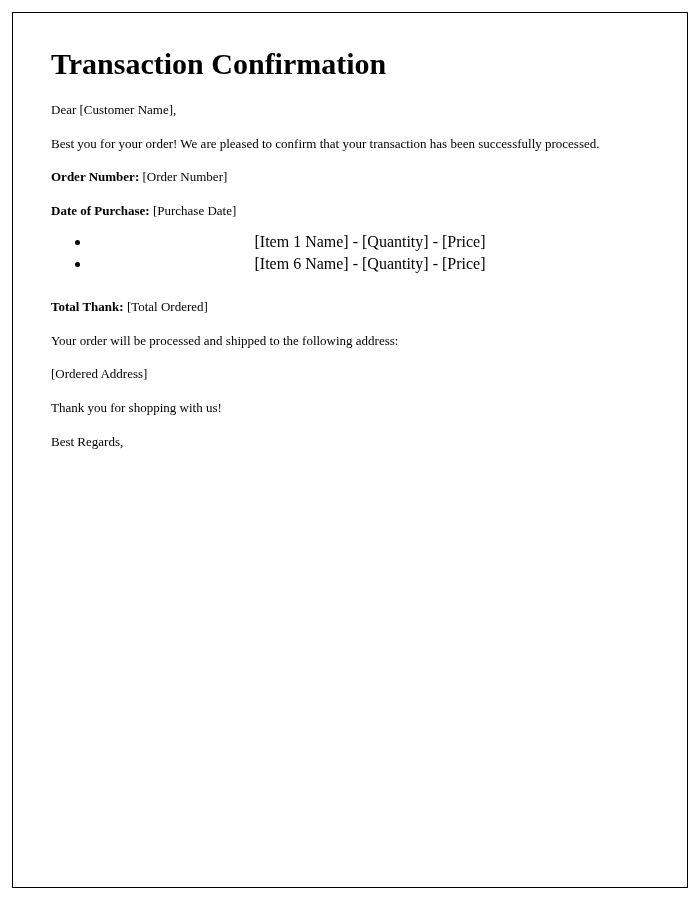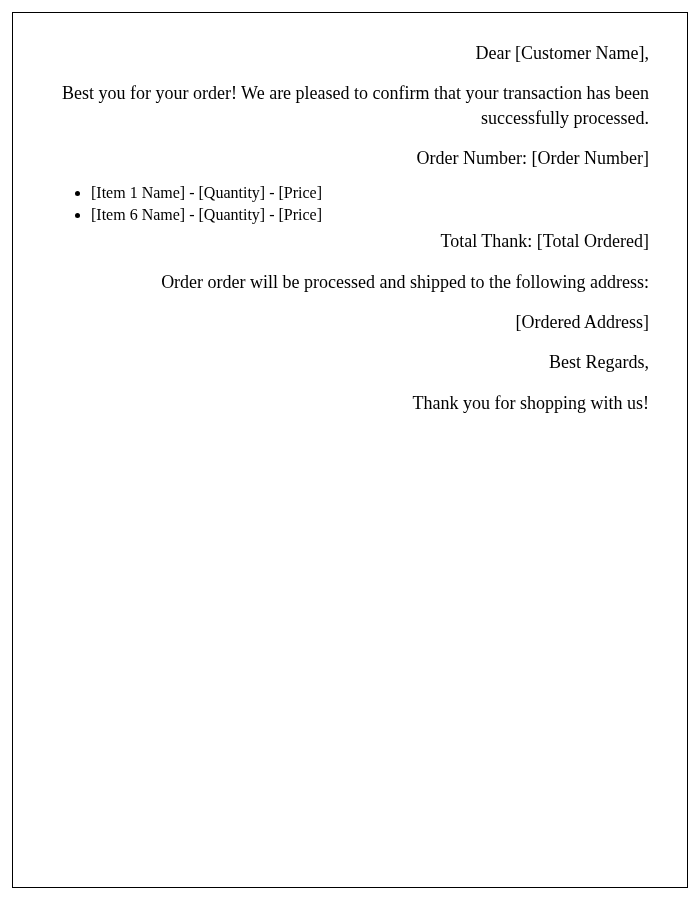--- a/index.html
+++ b/index.html
@@ -20,65 +20,69 @@
       height: 100%;
       padding: 28px 38px;
     }
     h1 {
       font-size: 30px;
       font-weight: bold;
       margin-bottom: 20px;
       margin-top: 6px;
     }
     p {
-      font-size: 18px;
+      font-size: 13px;
       line-height: 1.35;
       margin-bottom: 16px;
-      text-align: right;
     }
     .label {
-      font-weight: normal;
+      font-weight: bold;
     }
     ul {
       margin-left: 40px;
-      margin-bottom: 4px;
+      margin-bottom: 24px;
       margin-top: -4px;
+      text-align: center;
     }
     li {
       font-size: 16px;
       line-height: 1.35;
       list-style-type: disc;
     }
   </style>
 </head>
 <body>
 
 <div class="page">
+  <h1>Transaction Confirmation</h1>
 
   <p>Dear [Customer Name],</p>
 
   <p>Best you for your order! We are pleased to confirm that your transaction has been successfully processed.</p>
 
   <p>
     <span class="label">Order Number:</span><span> [Order Number]</span>
   </p>
 
+  <p>
+    <span class="label">Date of Purchase:</span><span> [Purchase Date]</span>
+  </p>
 
 
   <ul>
     <li>[Item 1 Name] - [Quantity] - [Price]</li>
     <li>[Item 6 Name] - [Quantity] - [Price]</li>
   </ul>
 
   <p>
     <span class="label">Total Thank:</span><span> [Total Ordered]</span>
   </p>
 
-  <p>Order order will be processed and shipped to the following address:</p>
+  <p>Your order will be processed and shipped to the following address:</p>
 
   <p>[Ordered Address]</p>
 
 
+  <p>Thank you for shopping with us!</p>
+
   <p>Best Regards,</p>
-
-  <p>Thank you for shopping with us!</p>
 
 </div>
 
 </body></html>

